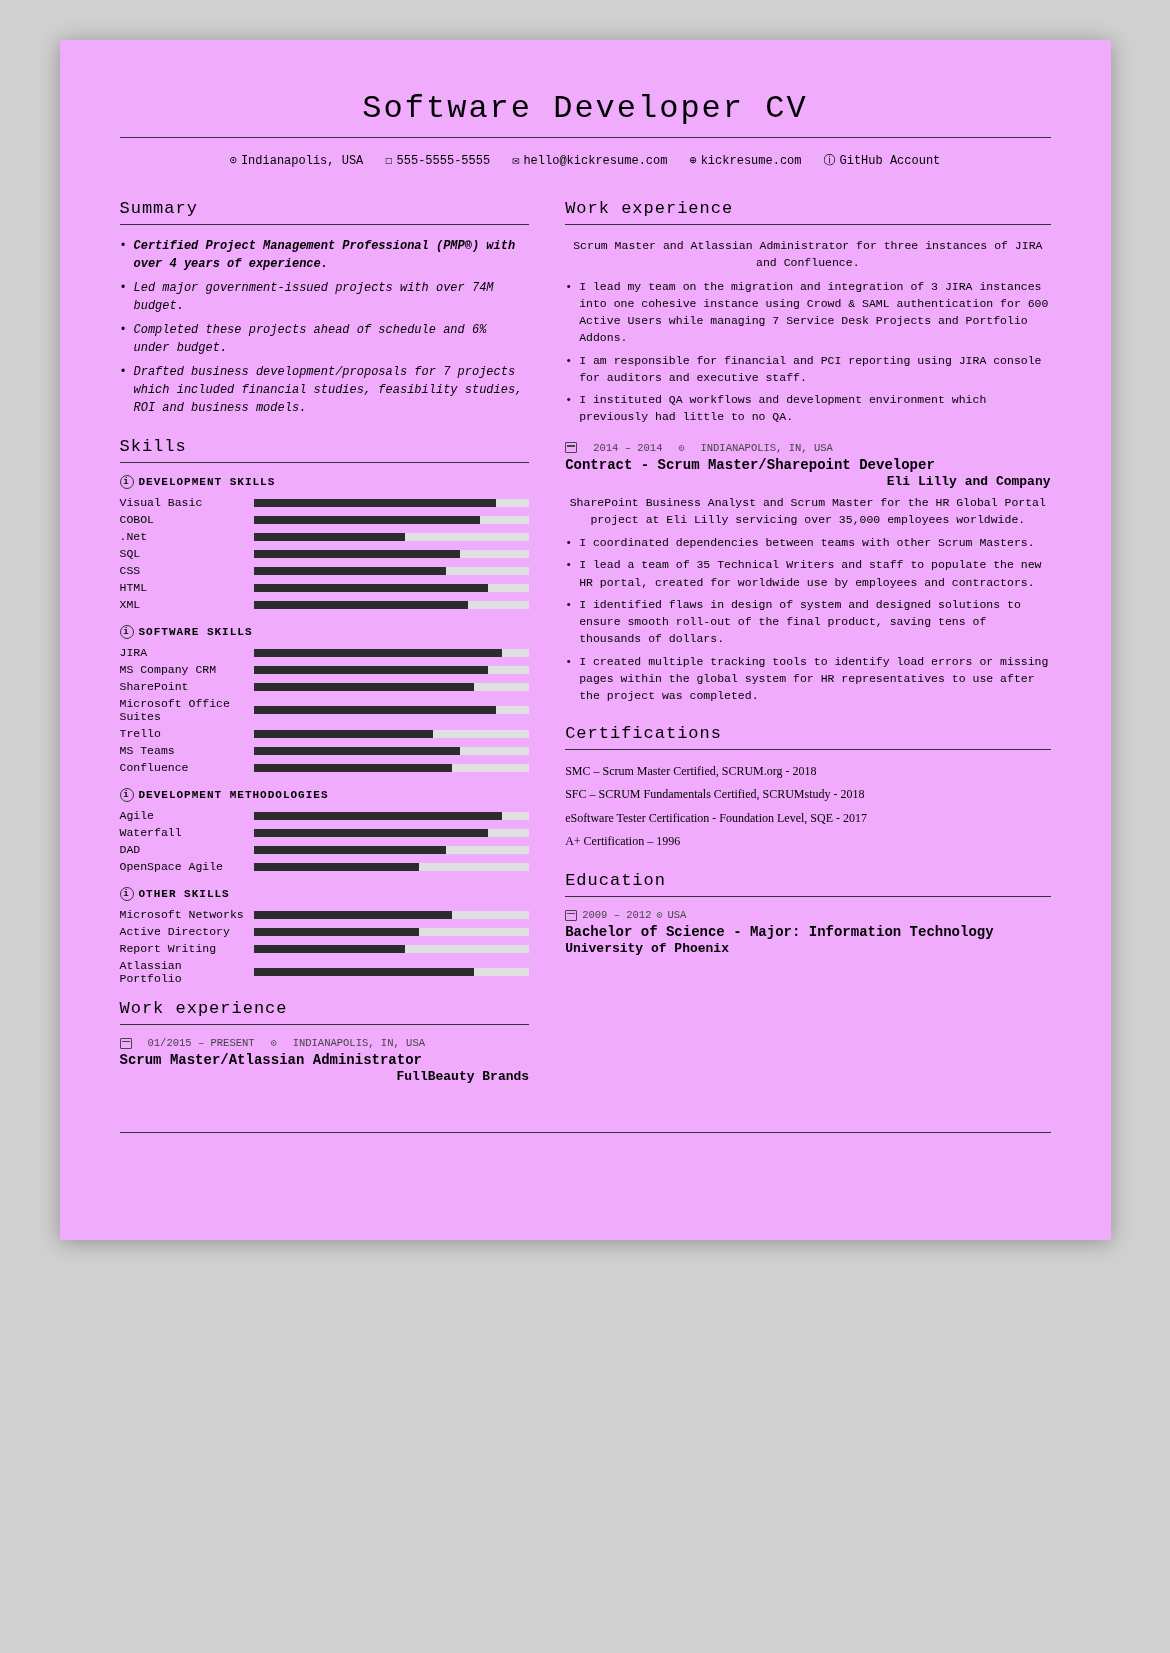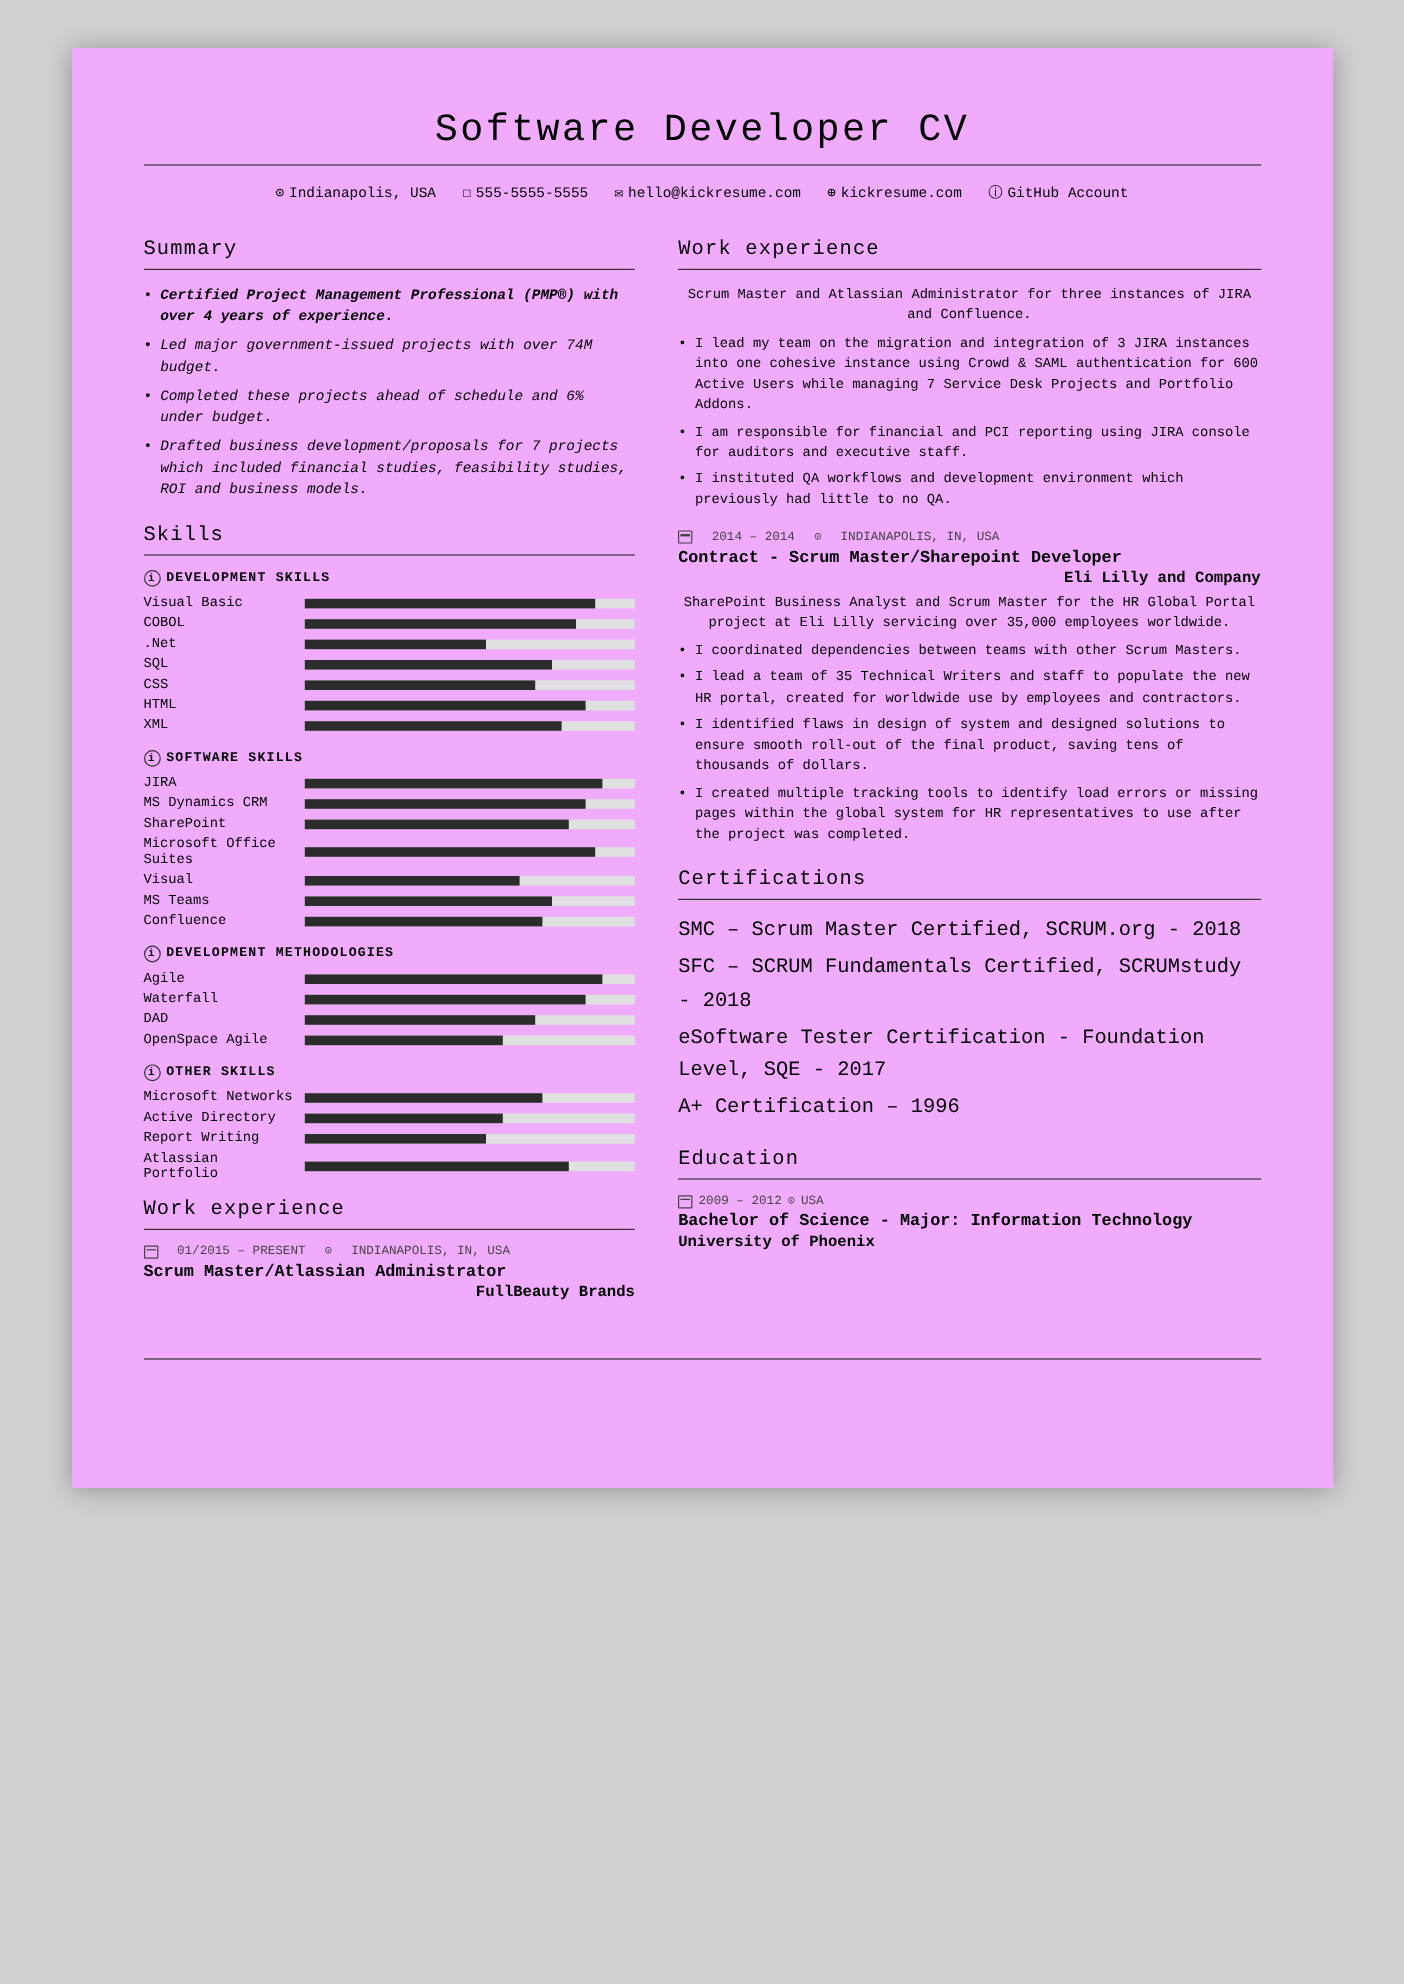--- a/index.html
+++ b/index.html
@@ -200,23 +200,24 @@
       padding-left: 14px;
       position: relative;
       margin-bottom: 5px;
     }
     .job-bullets li::before {
       content: '•';
       position: absolute;
       left: 0;
     }
     .cert-entry {
-      font-size: 17px;
+      font-size: 12px;
       line-height: 1.6;
       margin-bottom: 4px;
+      font-family: Liberation Serif, serif;
     }
     .edu-entry {
       font-size: 11.5px;
     }
     .edu-meta {
       font-size: 10.5px;
       color: #444;
       margin-bottom: 3px;
       display: flex;
       align-items: center;
@@ -341,39 +342,39 @@
             <span class="info-icon">i</span>
             <span>SOFTWARE SKILLS</span>
           </div>
           <div class="skill-row">
               <span class="skill-name">JIRA</span>
               <div class="skill-bar-bg">
                 <div class="skill-bar-fill" style="width:90%"></div>
               </div>
             </div>
           <div class="skill-row">
-              <span class="skill-name">MS Dynamics CRM</span>
+              <span class="skill-name">MS Company CRM</span>
               <div class="skill-bar-bg">
                 <div class="skill-bar-fill" style="width:85%"></div>
               </div>
             </div>
           <div class="skill-row">
               <span class="skill-name">SharePoint</span>
               <div class="skill-bar-bg">
                 <div class="skill-bar-fill" style="width:80%"></div>
               </div>
             </div>
           <div class="skill-row">
               <span class="skill-name">Microsoft Office Suites</span>
               <div class="skill-bar-bg">
                 <div class="skill-bar-fill" style="width:88%"></div>
               </div>
             </div>
           <div class="skill-row">
-              <span class="skill-name">Visual</span>
+              <span class="skill-name">Trello</span>
               <div class="skill-bar-bg">
                 <div class="skill-bar-fill" style="width:65%"></div>
               </div>
             </div>
           <div class="skill-row">
               <span class="skill-name">MS Teams</span>
               <div class="skill-bar-bg">
                 <div class="skill-bar-fill" style="width:75%"></div>
               </div>
             </div>

